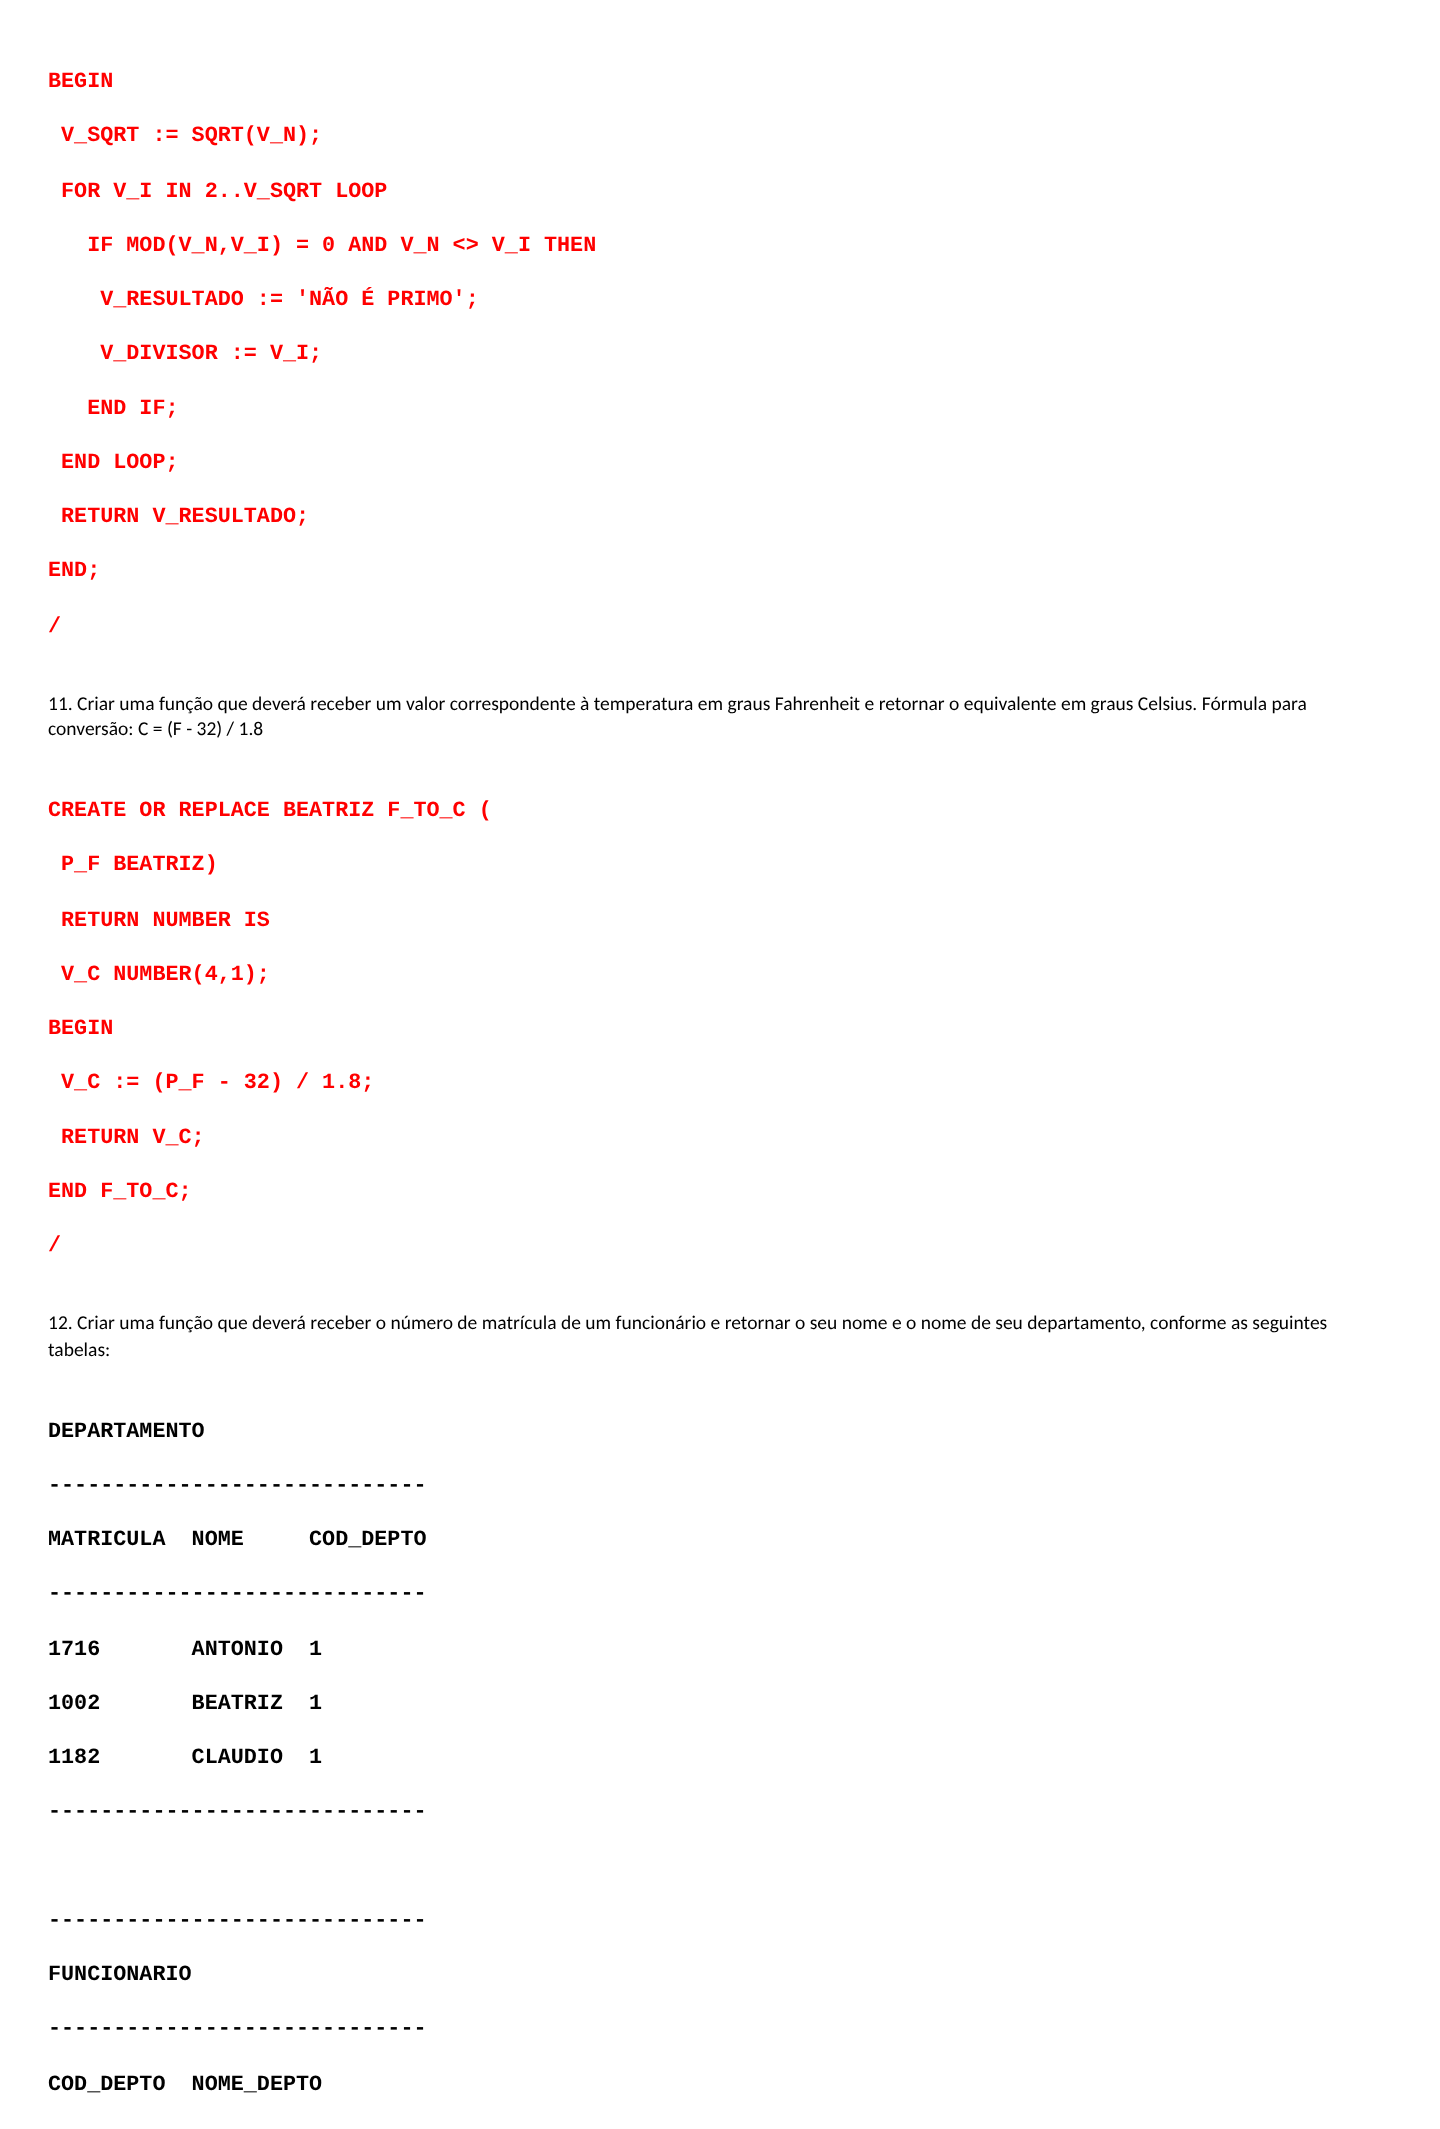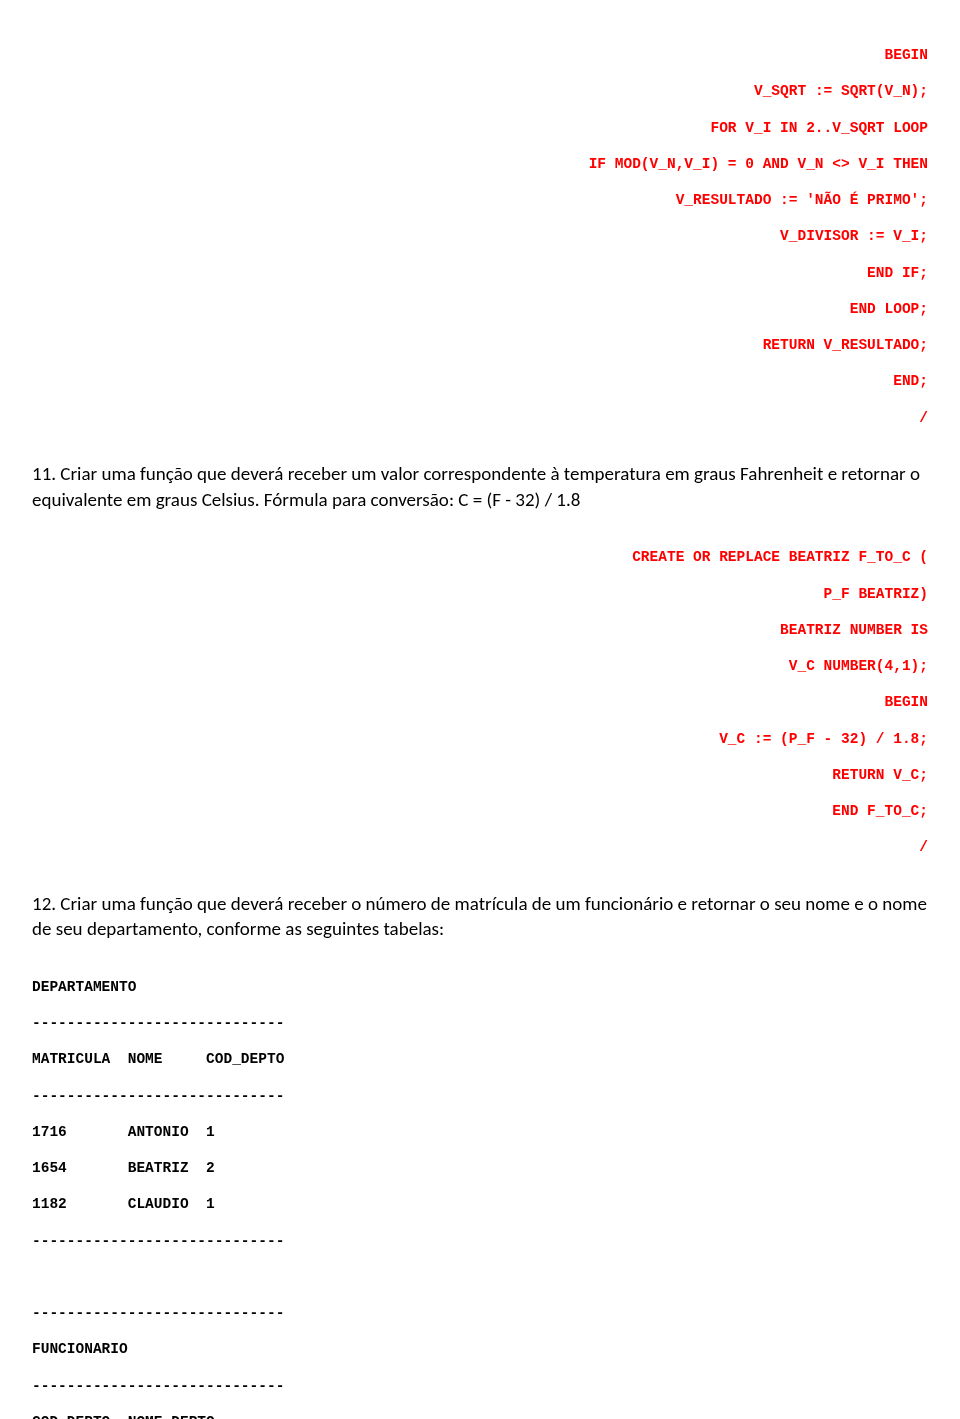--- a/index.html
+++ b/index.html
@@ -13,35 +13,34 @@
     box-sizing: border-box;
     line-height: 1.35;
   }
   .code-red {
     font-family: "Courier New", monospace;
     font-weight: bold;
     color: #ff0000;
     white-space: pre;
     font-size: 14.5px;
     line-height: 1.25;
-    text-align: right;
   }
   .code-black {
     font-family: "Courier New", monospace;
     font-weight: bold;
     color: #000;
     white-space: pre;
     font-size: 14.5px;
     line-height: 1.25;
   }
   .para {
     font-family: Calibri, Arial, sans-serif;
     color: #000;
     margin: 16px 0 4px 0;
-    font-size: 19px;
+    font-size: 13px;
     line-height: 1.35;
   }
   .spacer { height: 14px; }
 </style>
 </head>
 <body>
 
 <div class="code-red">
 <span>BEGIN</span>
 
@@ -69,21 +68,21 @@
 
 <p class="para">11. Criar uma função que deverá receber um valor correspondente à temperatura em graus Fahrenheit e retornar o equivalente em graus Celsius. Fórmula para conversão: C = (F - 32) / 1.8</p>
 
 <div class="spacer"></div>
 
 <div class="code-red">
 <span>CREATE OR REPLACE BEATRIZ F_TO_C (</span>
 
 <span> P_F BEATRIZ)</span>
 
-<span> BEATRIZ NUMBER IS</span>
+<span> RETURN NUMBER IS</span>
 
 <span> V_C NUMBER(4,1);</span>
 
 <span>BEGIN</span>
 
 <span> V_C := (P_F - 32) / 1.8;</span>
 
 <span> RETURN V_C;</span>
 
 <span>END F_TO_C;</span>
@@ -100,21 +99,21 @@
 <span>DEPARTAMENTO</span>
 
 <span>-----------------------------</span>
 
 <span>MATRICULA  NOME     COD_DEPTO</span>
 
 <span>-----------------------------</span>
 
 <span>1716       ANTONIO  1</span>
 
-<span>1654       BEATRIZ  2</span>
+<span>1002       BEATRIZ  1</span>
 
 <span>1182       CLAUDIO  1</span>
 
 <span>-----------------------------</span>
 
 <span></span>
 
 <span>-----------------------------</span>
 
 <span>FUNCIONARIO</span>

